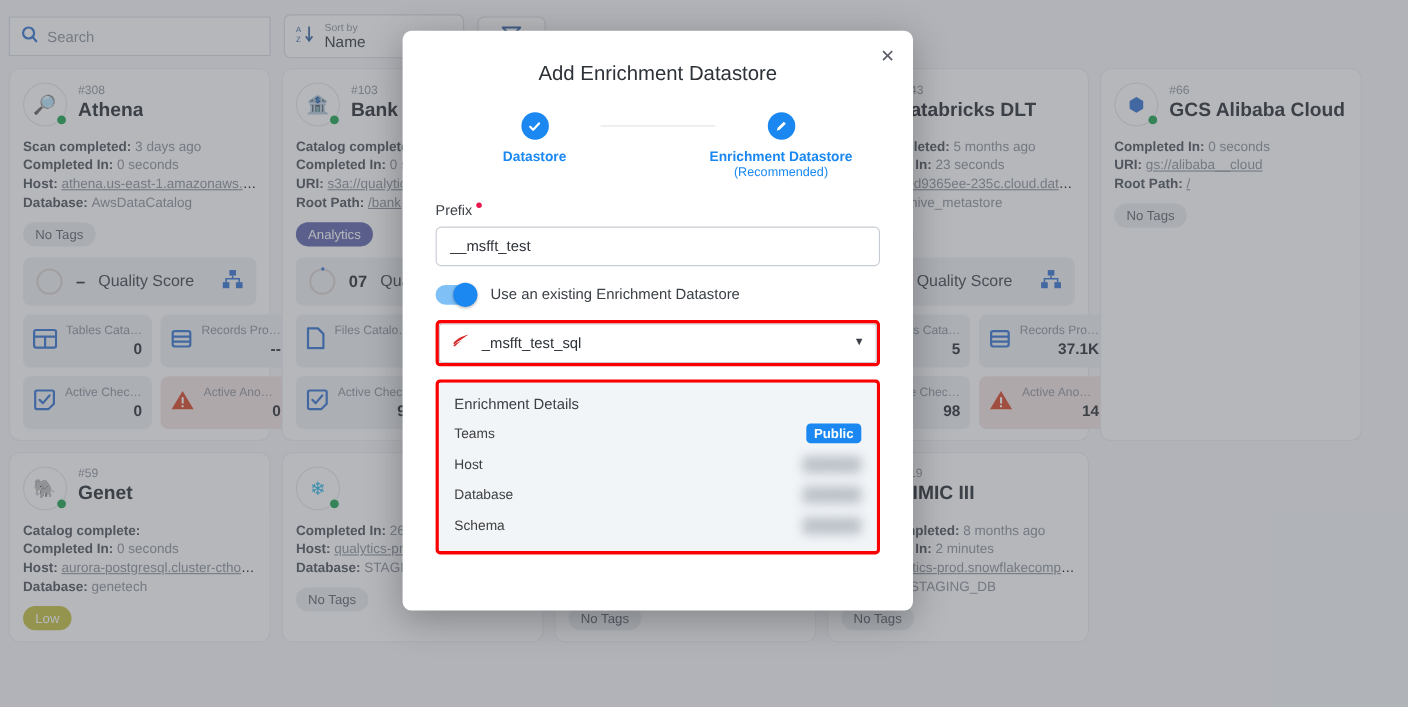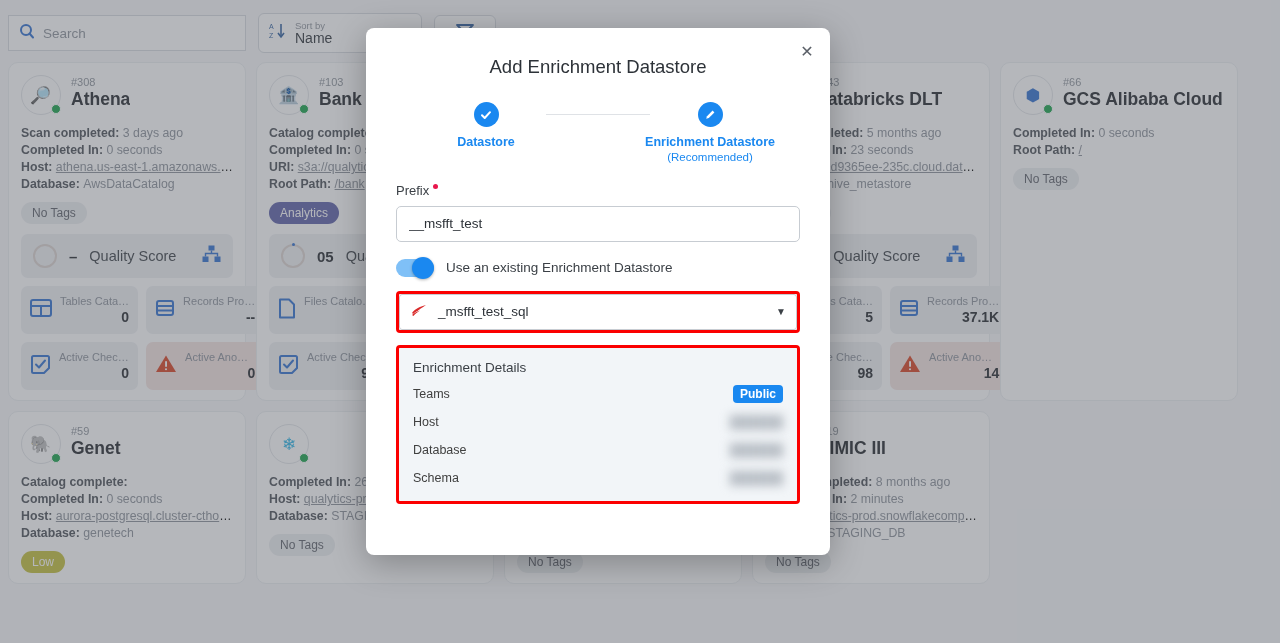--- a/index.html
+++ b/index.html
@@ -333,21 +333,21 @@
     </div>
     <div class="meta">
             <div class="meta-row"><span class="meta-k">Catalog completed</span><span class="meta-k">: </span><span class="meta-v"></span></div>
             <div class="meta-row"><span class="meta-k">Completed In</span><span class="meta-k">: </span><span class="meta-v">0 s</span></div>
             <div class="meta-row"><span class="meta-k">URI</span><span class="meta-k">: </span><span class="meta-v link">s3a://qualytic</span></div>
             <div class="meta-row"><span class="meta-k">Root Path</span><span class="meta-k">: </span><span class="meta-v link">/bank</span></div>
           </div>
     <span class="tag analytics">Analytics</span>
     <div class="qs-bar">
         <div class="ring dotted"></div>
-        <span class="qs-score">05</span>
+        <span class="qs-score">07</span>
         <span class="qs-label">Qua</span>
         <span class="org-icon"><svg width="19" height="18" viewBox="0 0 19 18">
                 <rect x="6.5" y="0.5" width="6" height="5" fill="#2f6fd0"></rect>
                 <rect x="0.5" y="11.5" width="6" height="5.5" fill="#2f6fd0"></rect>
                 <rect x="12.5" y="11.5" width="6" height="5.5" fill="#2f6fd0"></rect>
                 <path d="M9.5 5.5 V8.5 M3.5 11.5 V8.5 H15.5 V11.5" fill="none" stroke="#2f6fd0" stroke-width="1.4"></path>
               </svg></span>
       </div>
     <div class="metrics">
             <div class="metric">
@@ -529,20 +529,21 @@
         <div class="avatar" style="color:#2f6fd0">⬢</div>
         <span class="status-dot" style="background:#16a34a"></span>
       </div>
       <div class="card-titles">
         <span class="card-id">#66</span>
         <span class="card-name">GCS Alibaba Cloud</span>
       </div>
     </div>
     <div class="meta">
             <div class="meta-row"><span class="meta-k">Completed In</span><span class="meta-k">: </span><span class="meta-v">0 seconds</span></div>
+            <div class="meta-row"><span class="meta-k">URI</span><span class="meta-k">: </span><span class="meta-v link">gs://alibaba__cloud</span></div>
             <div class="meta-row"><span class="meta-k">Root Path</span><span class="meta-k">: </span><span class="meta-v link">/</span></div>
           </div>
     <span class="tag none">No Tags</span>
     
     
   </div>
         <div class="card">
     <div class="card-head">
       <div class="avatar-wrap">
         <div class="avatar" style="color:#31648c">🐘</div>

